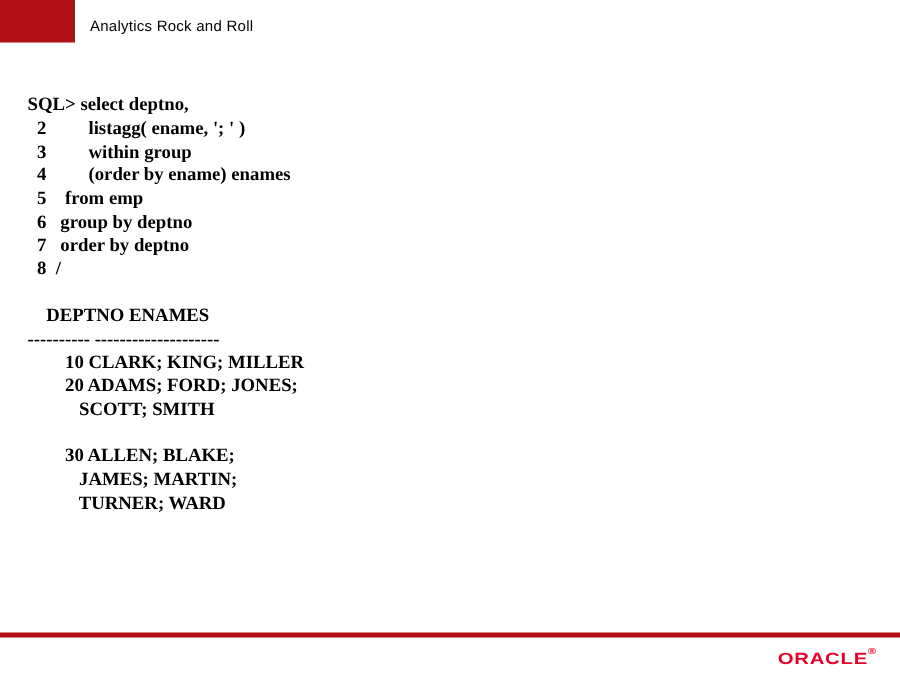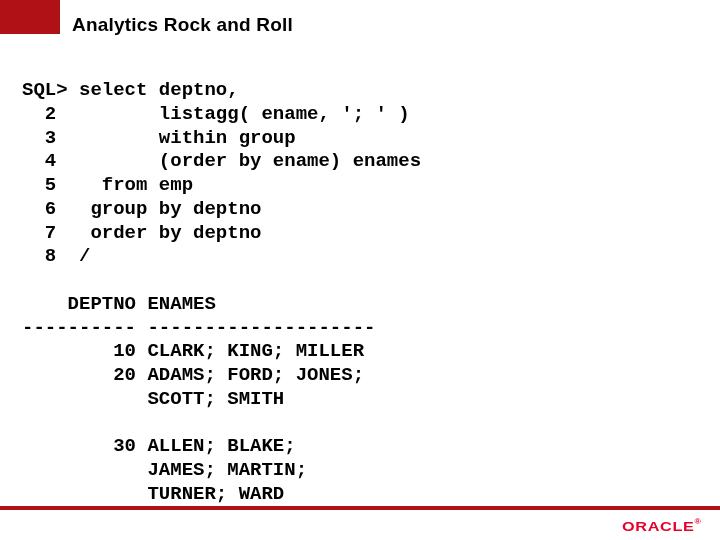--- a/index.html
+++ b/index.html
@@ -18,30 +18,30 @@
     top: 0;
     left: 0;
     width: 60px;
     height: 34px;
     background: #b01116;
   }
   .title {
     position: absolute;
     top: 14px;
     left: 72px;
-    font-size: 19px;
-    font-weight: bold;
+    font-size: 12px;
+    font-weight: normal;
     letter-spacing: 0.2px;
   }
   .code-block {
     position: absolute;
     top: 60px;
     left: 22px;
-    font-family: Liberation Mono, monospace;
-    font-size: 19px;
+    font-family: Liberation Serif, serif;
+    font-size: 15px;
     font-weight: bold;
     white-space: pre;
     line-height: 1.25;
   }
   .footer-bar {
     position: absolute;
     left: 0;
     right: 0;
     bottom: 30px;
     height: 4px;

